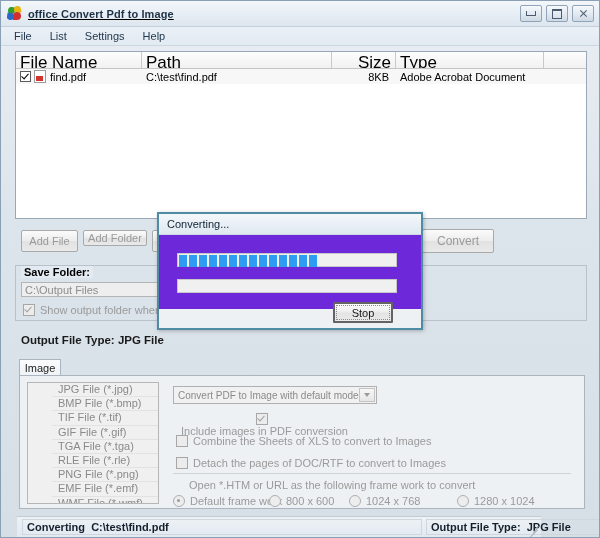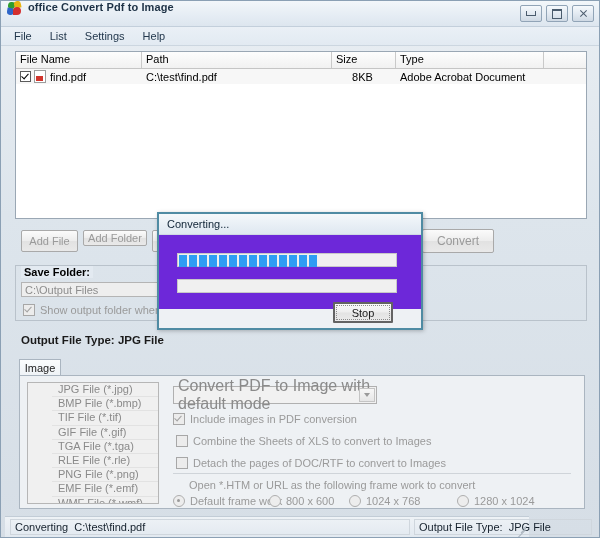--- a/index.html
+++ b/index.html
@@ -23,22 +23,23 @@
     overflow: hidden;
   }
 
   
   #titlebar {
     position: relative;
     height: 25px;
     background: linear-gradient(to bottom, #f3f7fa 0%, #e6edf4 55%, #dde6ef 100%);
     border-bottom: 1px solid #c3cfdb;
     display: flex;
-    align-items: flex-start;
+    align-items: center;
     padding-left: 6px;
+    text-decoration: underline;
   }
   #app-icon {
     width: 16px; height: 16px;
     margin-right: 5px;
     position: relative;
     flex: 0 0 auto;
   }
   #app-icon .p1, #app-icon .p2, #app-icon .p3, #app-icon .p4 {
     position: absolute;
     border-radius: 50% 0 50% 50%;
@@ -104,50 +105,50 @@
     background: #ffffff;
     border: 1px solid #9aa7b4;
     box-sizing: border-box;
     overflow: hidden;
   }
   #filelist-header {
     display: flex;
     height: 16px;
     background: linear-gradient(to bottom, #fdfdfd 0%, #f1f1f1 100%);
     border-bottom: 1px solid #c5c5c5;
-    font-size: 11px;
+    font-size: 17px;
   }
   .col-h {
     box-sizing: border-box;
     border-right: 1px solid #c9c9c9;
     padding: 1px 4px;
     overflow: hidden;
     white-space: nowrap;
     color: #000;
   }
   .col-filename { width: 126px; }
   .col-path { width: 190px; }
-  .col-size { width: 64px; text-align: left; }
+  .col-size { width: 64px; text-align: right; }
   .col-type { width: 148px; }
   .col-extra { width: 42px; border-right: none; }
 
   .file-row {
     display: flex;
     height: 15px;
     align-items: center;
     background: #f7f7f7;
     font-size: 11px;
   }
   .cell {
     box-sizing: border-box;
     padding: 0 4px;
     overflow: hidden;
     white-space: nowrap;
   }
-  .cell.col-size { text-align: center; padding-right: 7px; }
+  .cell.col-size { text-align: right; padding-right: 7px; }
   .chk-small {
     width: 9px; height: 9px;
     border: 1px solid #5b5b5b;
     background: #fff;
     display: inline-block;
     position: relative;
     margin-right: 3px;
     flex: 0 0 auto;
   }
   .chk-small.checked:after {
@@ -311,21 +312,21 @@
     margin-left: 24px;
   }
 
   #mode-select {
     position: absolute;
     left: 172px; top: 385px;
     width: 204px; height: 18px;
     box-sizing: border-box;
     background: #f1f1f1;
     border: 1px solid #b0b0b0;
-    font-size: 16px;
+    font-size: 10px;
     color: #8a8a8a;
     display: flex;
     align-items: center;
     padding-left: 4px;
   }
   #mode-select .arrow-box {
     position: absolute;
     right: 1px; top: 1px;
     width: 16px; height: 14px;
     background: linear-gradient(to bottom, #f7f7f7, #e6e6e6);
@@ -343,21 +344,21 @@
   }
 
   .opt-row {
     position: absolute;
     display: flex;
     align-items: center;
     font-size: 11px;
     color: #9a9a9a;
     white-space: nowrap;
   }
-  #opt-include  { left: 172px; top: 412px; }
+  #opt-include  { left: 180px; top: 412px; flex-direction: column; }
   #opt-combine  { left: 175px; top: 434px; }
   #opt-detach   { left: 175px; top: 456px; }
 
   #framework-label {
     position: absolute;
     left: 172px; top: 478px;
     font-size: 11px;
     color: #9a9a9a;
     white-space: nowrap;
     margin-left: 16px;
@@ -397,25 +398,26 @@
   #divider-line {
     position: absolute;
     left: 172px; top: 472px;
     width: 398px; height: 1px;
     background: #cfd4d9;
   }
 
   
   #statusbar {
     position: absolute;
-    left: 4px; bottom: 0;
+    left: 16px; bottom: 0;
     width: 524px; height: 21px;
     background: linear-gradient(to bottom, #eef2f6 0%, #e2e9f0 100%);
     border-top: 1px solid #c2ccd6;
     box-sizing: border-box;
+    font-weight: bold;
   }
   #status-left {
     position: absolute;
     left: 5px; top: 2px;
     width: 400px; height: 16px;
     box-sizing: border-box;
     border: 1px solid #cfd6dd;
     font-size: 11px;
     color: #14202c;
     display: flex;

